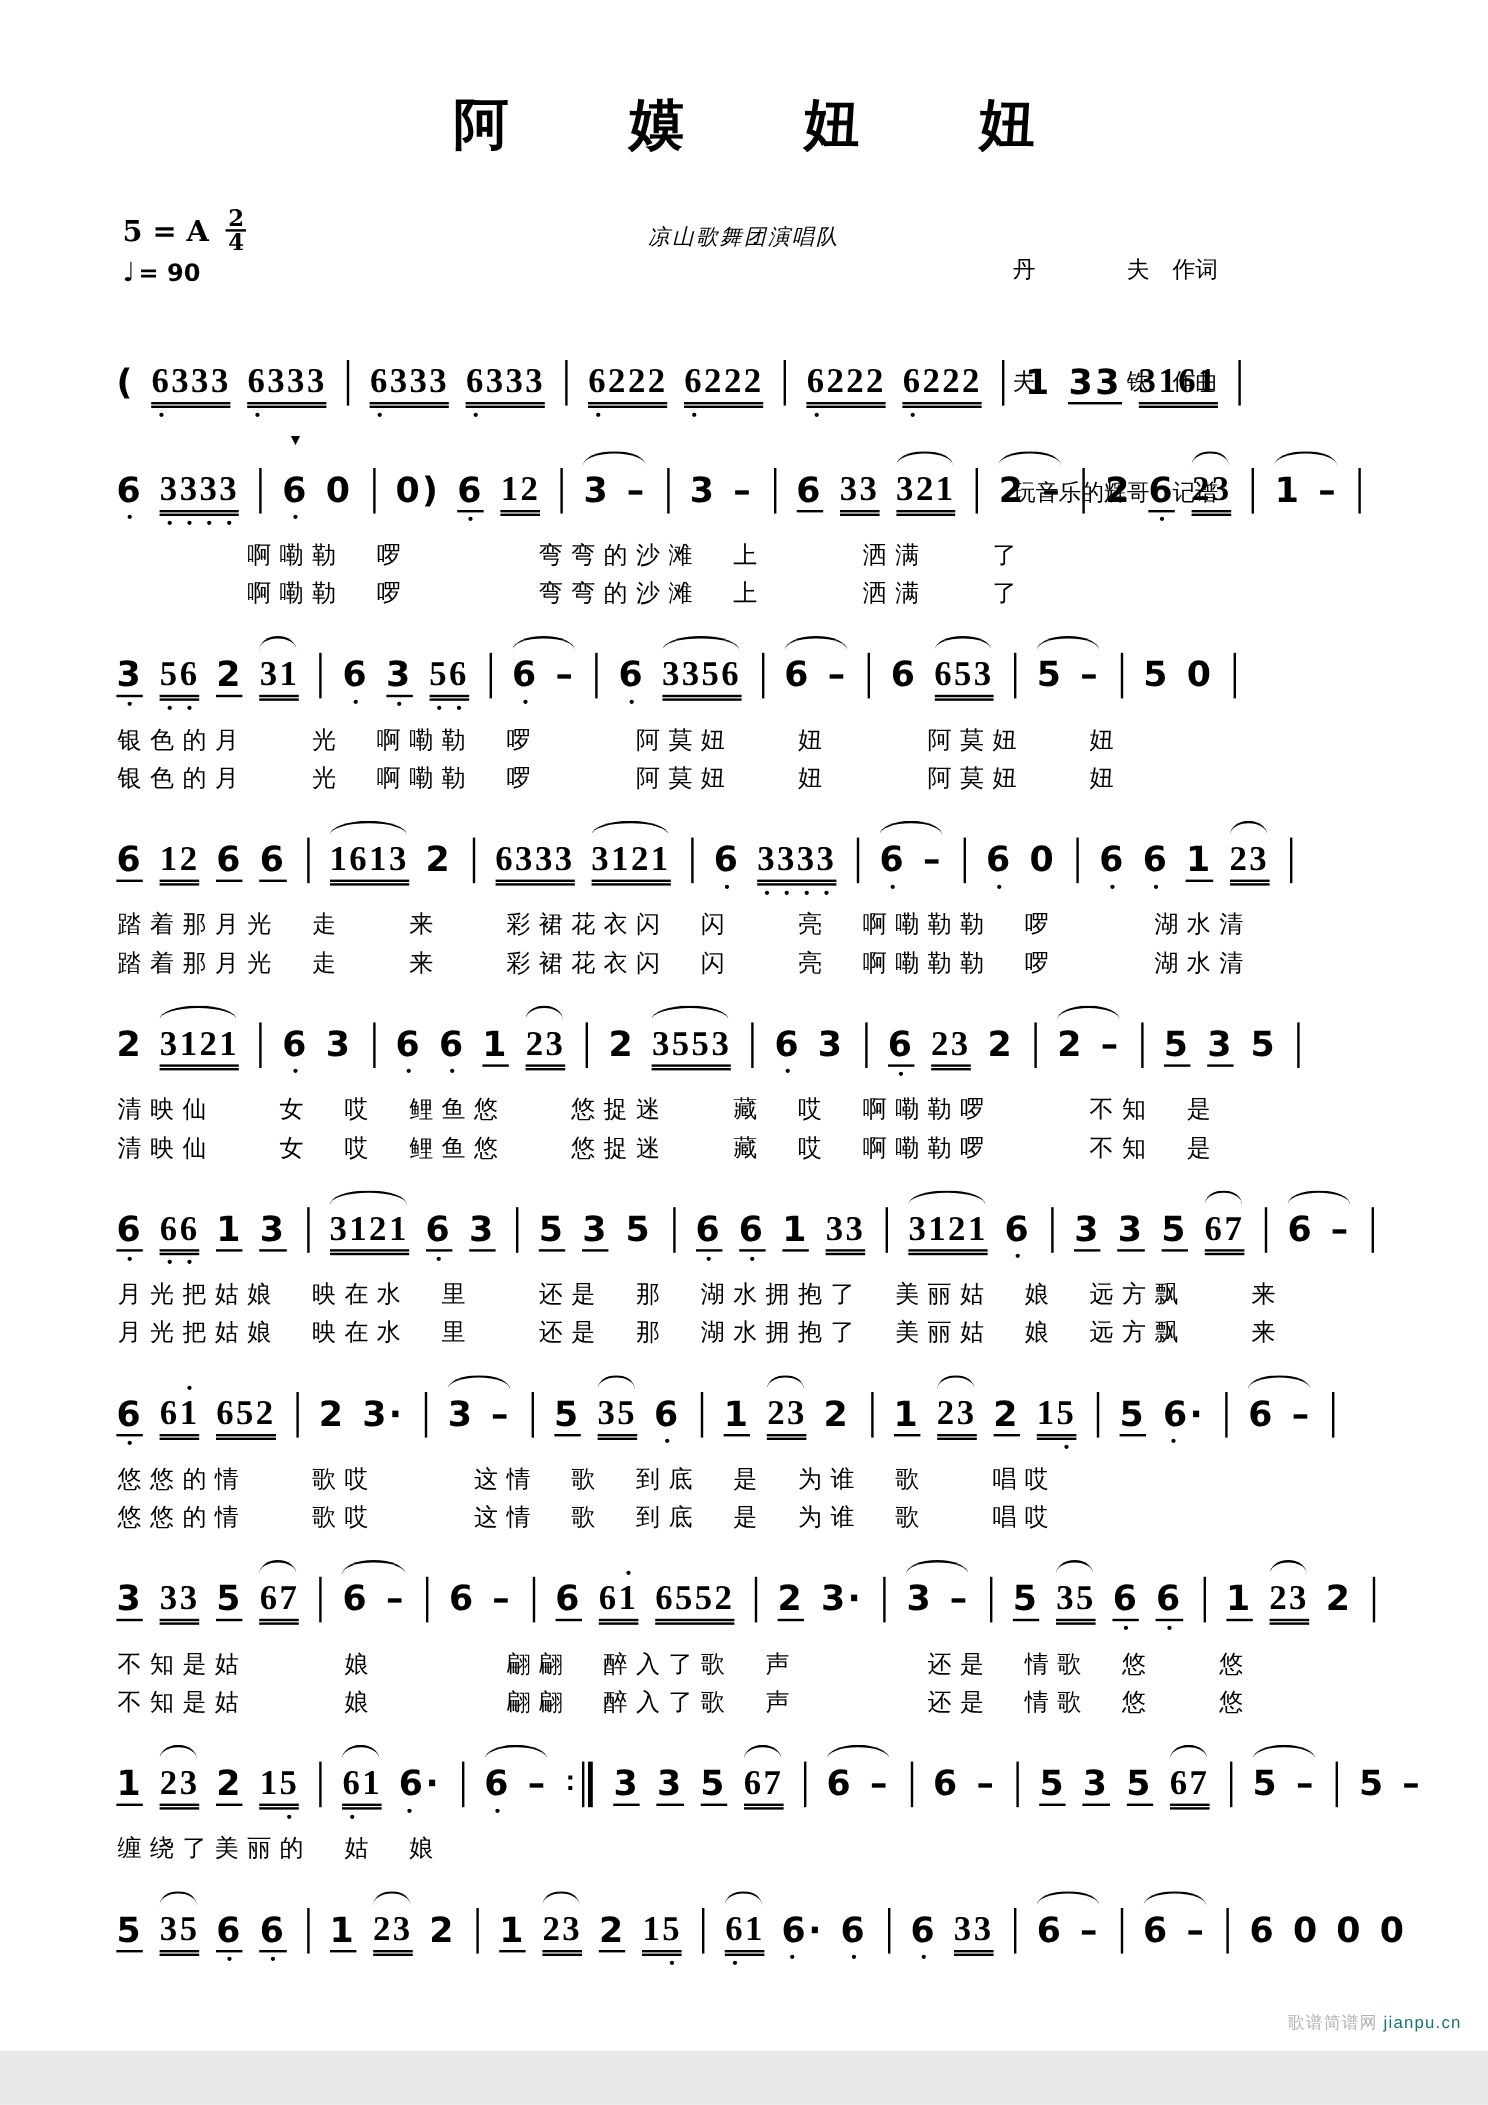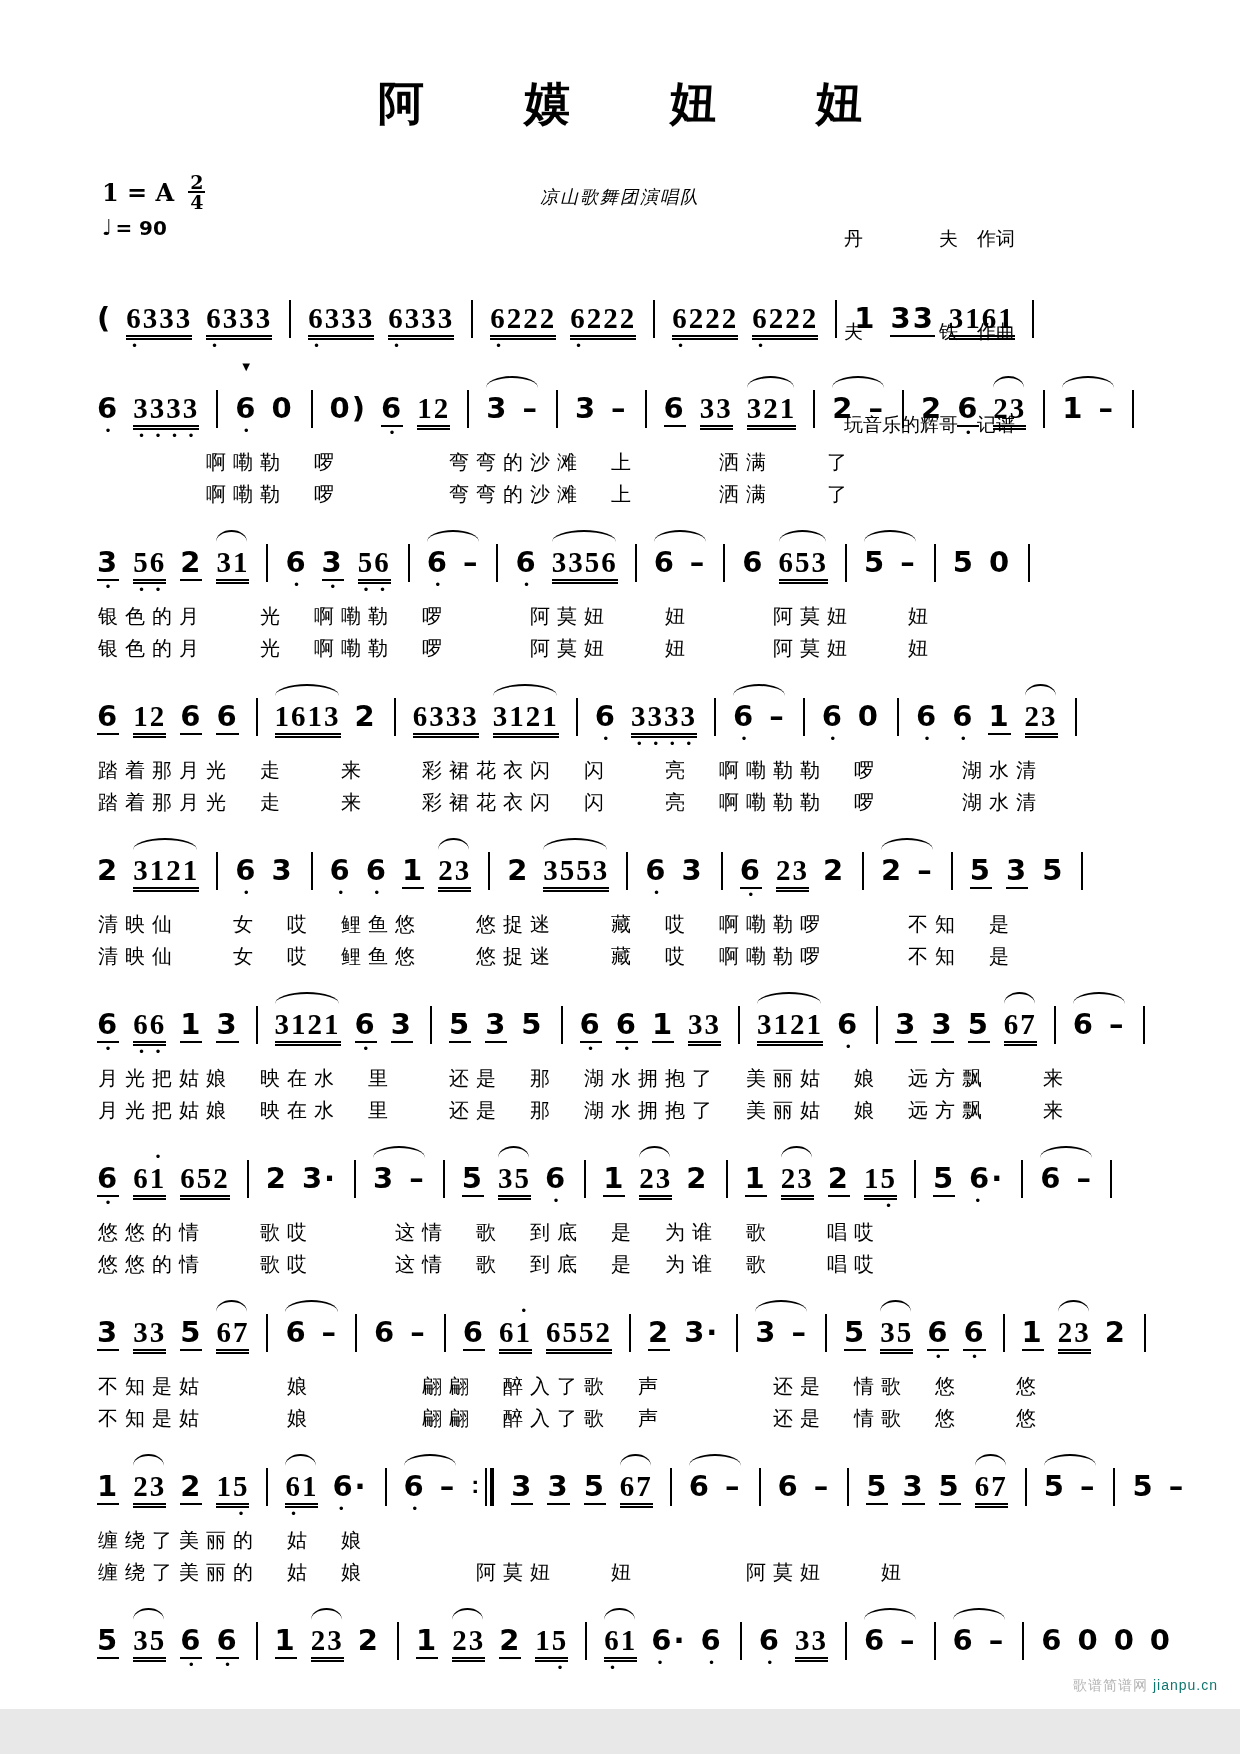--- a/index.html
+++ b/index.html
@@ -8,21 +8,21 @@
     box-sizing:border-box;padding:55px 90px 0 90px;color:#000;
     font-family:"Liberation Sans",sans-serif;overflow:hidden;
   }
   
   .header{position:relative;height:200px;}
   .title{
     margin:18px 0 0 0;text-align:center;font-family:"DejaVu Serif",serif;
     font-size:46px;font-weight:bold;letter-spacing:42px;text-indent:42px;white-space:pre;
   }
   .credits{
-    position:absolute;right:135px;top:88px;font-family:"DejaVu Serif",serif;
+    position:absolute;right:135px;top:75px;font-family:"DejaVu Serif",serif;
     font-size:19px;line-height:31px;white-space:pre;text-align:left;
   }
   .subtitle{
     position:absolute;left:50%;transform:translateX(-50%);top:112px;
     font-family:"DejaVu Serif",serif;font-size:18px;letter-spacing:2px;white-space:pre;font-style:italic;
   }
   .keyblock{position:absolute;left:12px;top:100px;}
   .keyline{font-weight:bold;font-size:24px;font-family:"DejaVu Serif",serif;display:flex;align-items:center;}
   .frac{display:inline-flex;flex-direction:column;align-items:center;margin-left:14px;font-size:19px;line-height:18px;}
   .frac .den{border-top:2px solid #000;padding:0 2px;}
@@ -69,21 +69,21 @@
   <div class="header">
     <h1 class="title">阿 嫫 妞 妞</h1>
     <div class="credits">
       <div>丹　　　　夫　作词</div>
       <div>夫　　　　铁　作曲</div>
       <div>玩音乐的辉哥　记谱</div>
     </div>
     <div class="subtitle">凉山歌舞团演唱队</div>
     <div class="keyblock">
       <div class="keyline">
-        <span>1 = A</span>
+        <span>5 = A</span>
         <span class="frac">
           <span class="num">2</span>
           <span class="den">4</span>
         </span>
       </div>
       <div class="tempo">
         <span class="tnote">♩</span><span>= 90</span>
       </div>
     </div>
   </div>
@@ -261,21 +261,20 @@
             </span></span><span class="bar"></span><span class="tok"><span class="t u2">61</span><span class="dr below">
               <span>•</span>
               <span></span>
             </span><span class="slur"></span></span><span class="tok"><span class="t">6·</span><span class="dr below">
               <span>•</span>
               <span></span>
             </span></span><span class="bar"></span><span class="tok"><span class="t">6</span><span class="dr below">
               <span>•</span>
             </span><span class="slur wide"></span></span><span class="tok"><span class="t">–</span></span><span class="repdots">:</span><span class="bar b2a"></span><span class="bar b2b"></span><span class="tok"><span class="t u1">3</span></span><span class="tok"><span class="t u1">3</span></span><span class="tok"><span class="t u1">5</span></span><span class="tok"><span class="t u2">67</span><span class="slur"></span></span><span class="bar"></span><span class="tok"><span class="t">6</span><span class="slur wide"></span></span><span class="tok"><span class="t">–</span></span><span class="bar"></span><span class="tok"><span class="t">6</span></span><span class="tok"><span class="t">–</span></span><span class="bar"></span><span class="tok"><span class="t u1">5</span></span><span class="tok"><span class="t u1">3</span></span><span class="tok"><span class="t u1">5</span></span><span class="tok"><span class="t u2">67</span><span class="slur"></span></span><span class="bar"></span><span class="tok"><span class="t">5</span><span class="slur wide"></span></span><span class="tok"><span class="t">–</span></span><span class="bar"></span><span class="tok"><span class="t">5</span></span><span class="tok"><span class="t">–</span></span></div>
         <div class="lyr">缠绕了美丽的　姑　娘</div>
-        <div class="lyr">缠绕了美丽的　姑　娘　　　　阿莫妞　　妞　　　　阿莫妞　　妞</div>
       </div>
       <div class="msystem">
         <div class="mline"><span class="tok"><span class="t u1">5</span></span><span class="tok"><span class="t u2">35</span><span class="slur"></span></span><span class="tok"><span class="t u1">6</span><span class="dr below">
               <span>•</span>
             </span></span><span class="tok"><span class="t u1">6</span><span class="dr below">
               <span>•</span>
             </span></span><span class="bar"></span><span class="tok"><span class="t u1">1</span></span><span class="tok"><span class="t u2">23</span><span class="slur"></span></span><span class="tok"><span class="t">2</span></span><span class="bar"></span><span class="tok"><span class="t u1">1</span></span><span class="tok"><span class="t u2">23</span><span class="slur"></span></span><span class="tok"><span class="t u1">2</span></span><span class="tok"><span class="t u2">15</span><span class="dr below">
               <span></span>
               <span>•</span>
             </span></span><span class="bar"></span><span class="tok"><span class="t u2">61</span><span class="dr below">

